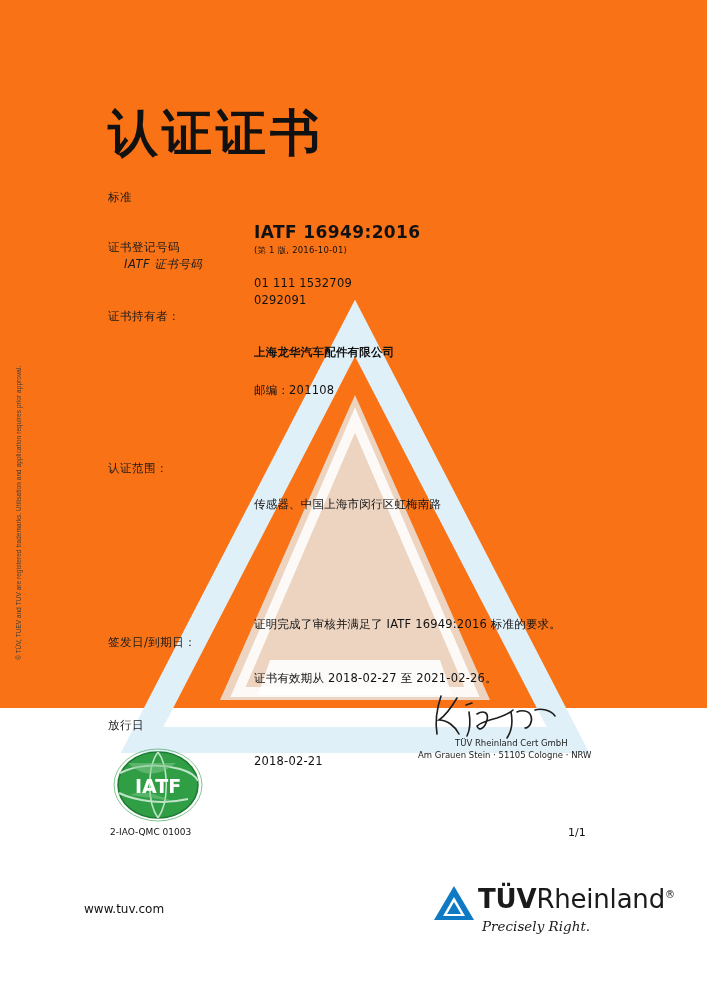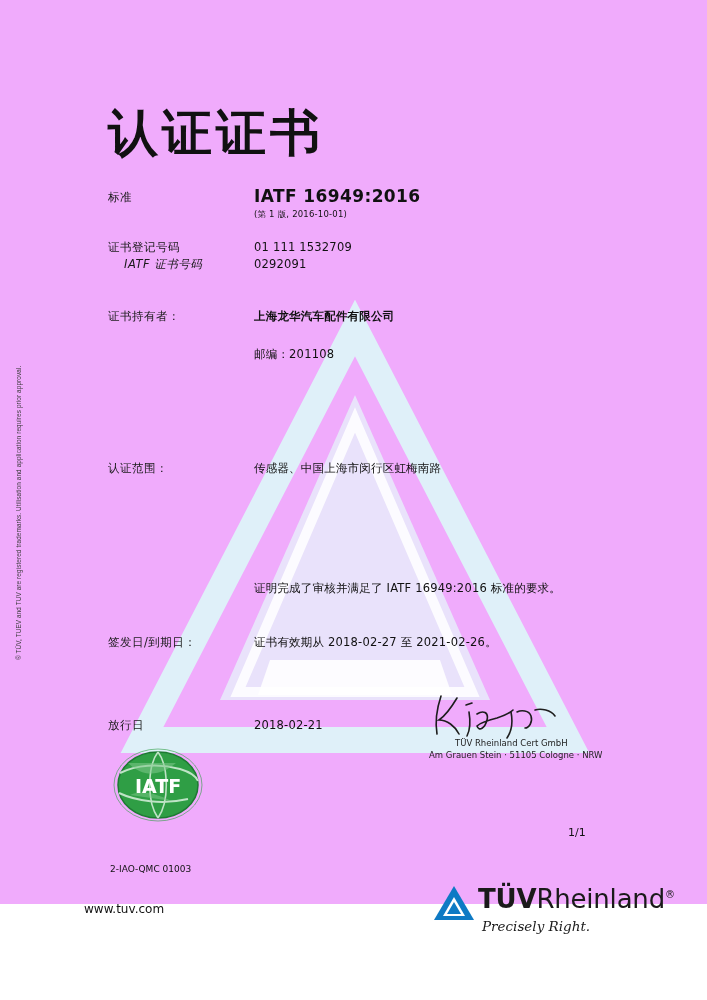--- a/index.html
+++ b/index.html
@@ -13,22 +13,22 @@
     font-family: "Liberation Sans", sans-serif;
     color: #1a1a1a;
     position: relative;
     overflow: hidden;
   }
 
   .page {
     position: absolute;
     left: 0; top: 0;
     width: 707px;
-    height: 904px;
-    background: #f0abfc;
+    height: 708px;
+    background: #f97316;
   }
 
   
   .watermark {
     position: absolute;
     left: 120px;
     top: 300px;
     width: 470px;
     height: 470px;
     pointer-events: none;
@@ -75,20 +75,21 @@
     color: #1a1a1a;
     letter-spacing: 0.5px;
     font-family: "DejaVu Sans", "Liberation Sans", sans-serif;
   }
   .row-value {
     position: absolute;
     font-size: 11.5px;
     color: #111;
     letter-spacing: 0.2px;
     font-family: "DejaVu Sans", "Liberation Sans", sans-serif;
+    margin-top: 36px;
   }
 
   .std-label   { left: 108px; top: 190px; }
   .std-value   { left: 254px; top: 186px; font-size: 17px; font-weight: bold; letter-spacing: 0.4px; }
   .std-sub     { left: 254px; top: 209px; font-size: 8.5px; font-weight: normal; color: #111; }
 
   .reg-label   { left: 108px; top: 240px; }
   .reg-value   { left: 254px; top: 240px; }
   .iatf-label  { left: 124px; top: 257px; font-style: italic; }
   .iatf-value  { left: 254px; top: 257px; }
@@ -126,36 +127,35 @@
     color: #222;
     font-family: "DejaVu Sans", "Liberation Sans", sans-serif;
   }
   .sig-addr {
     position: absolute;
     left: 418px;
     top: 750px;
     font-size: 8.5px;
     color: #222;
     font-family: "DejaVu Sans", "Liberation Sans", sans-serif;
-    margin-left: 11px;
   }
 
   
   .seal {
     position: absolute;
     left: 110px;
     top: 745px;
     width: 96px;
     height: 78px;
     z-index: 3;
   }
   .seal-code {
     position: absolute;
     left: 110px;
-    top: 864px;
+    top: 827px;
     font-size: 9px;
     color: #111;
     font-family: "DejaVu Sans", "Liberation Sans", sans-serif;
   }
   .page-num {
     position: absolute;
     left: 568px;
     top: 826px;
     font-size: 11px;
     color: #111;

